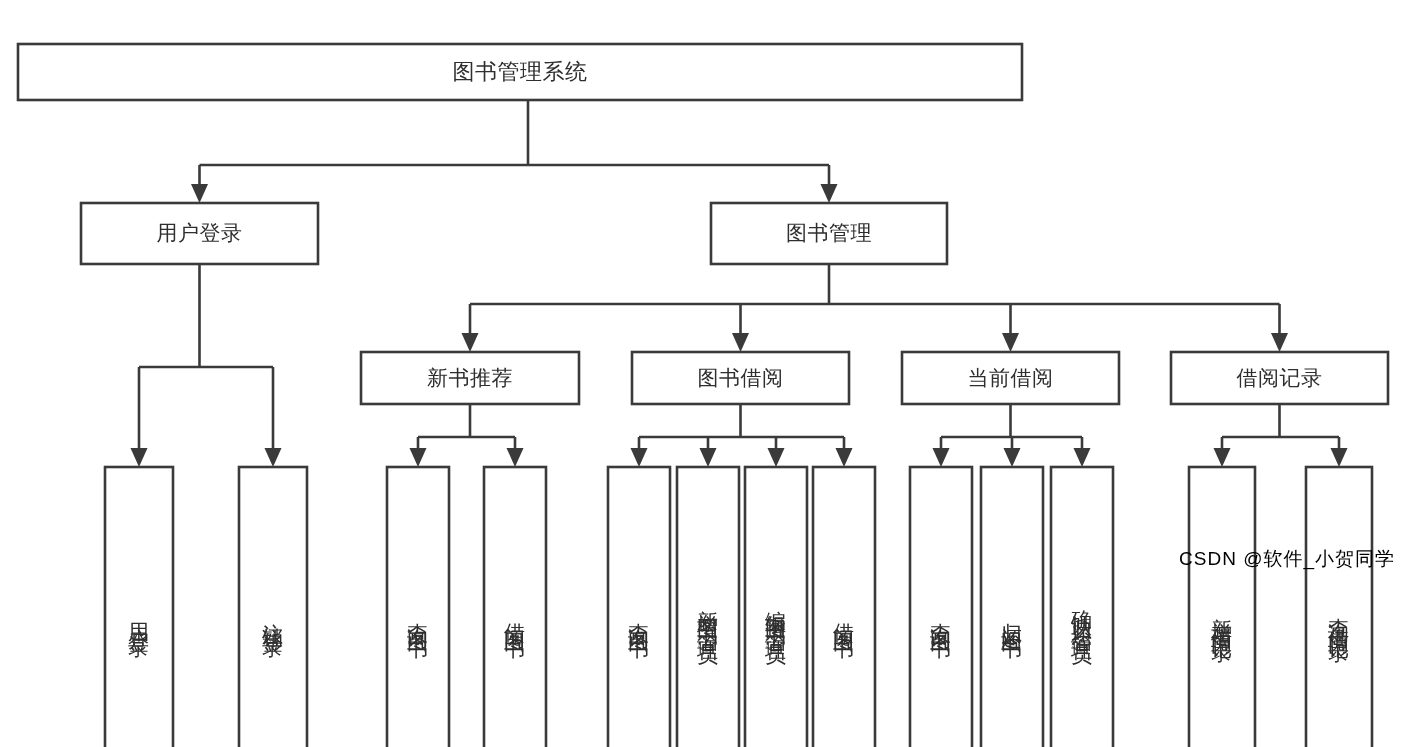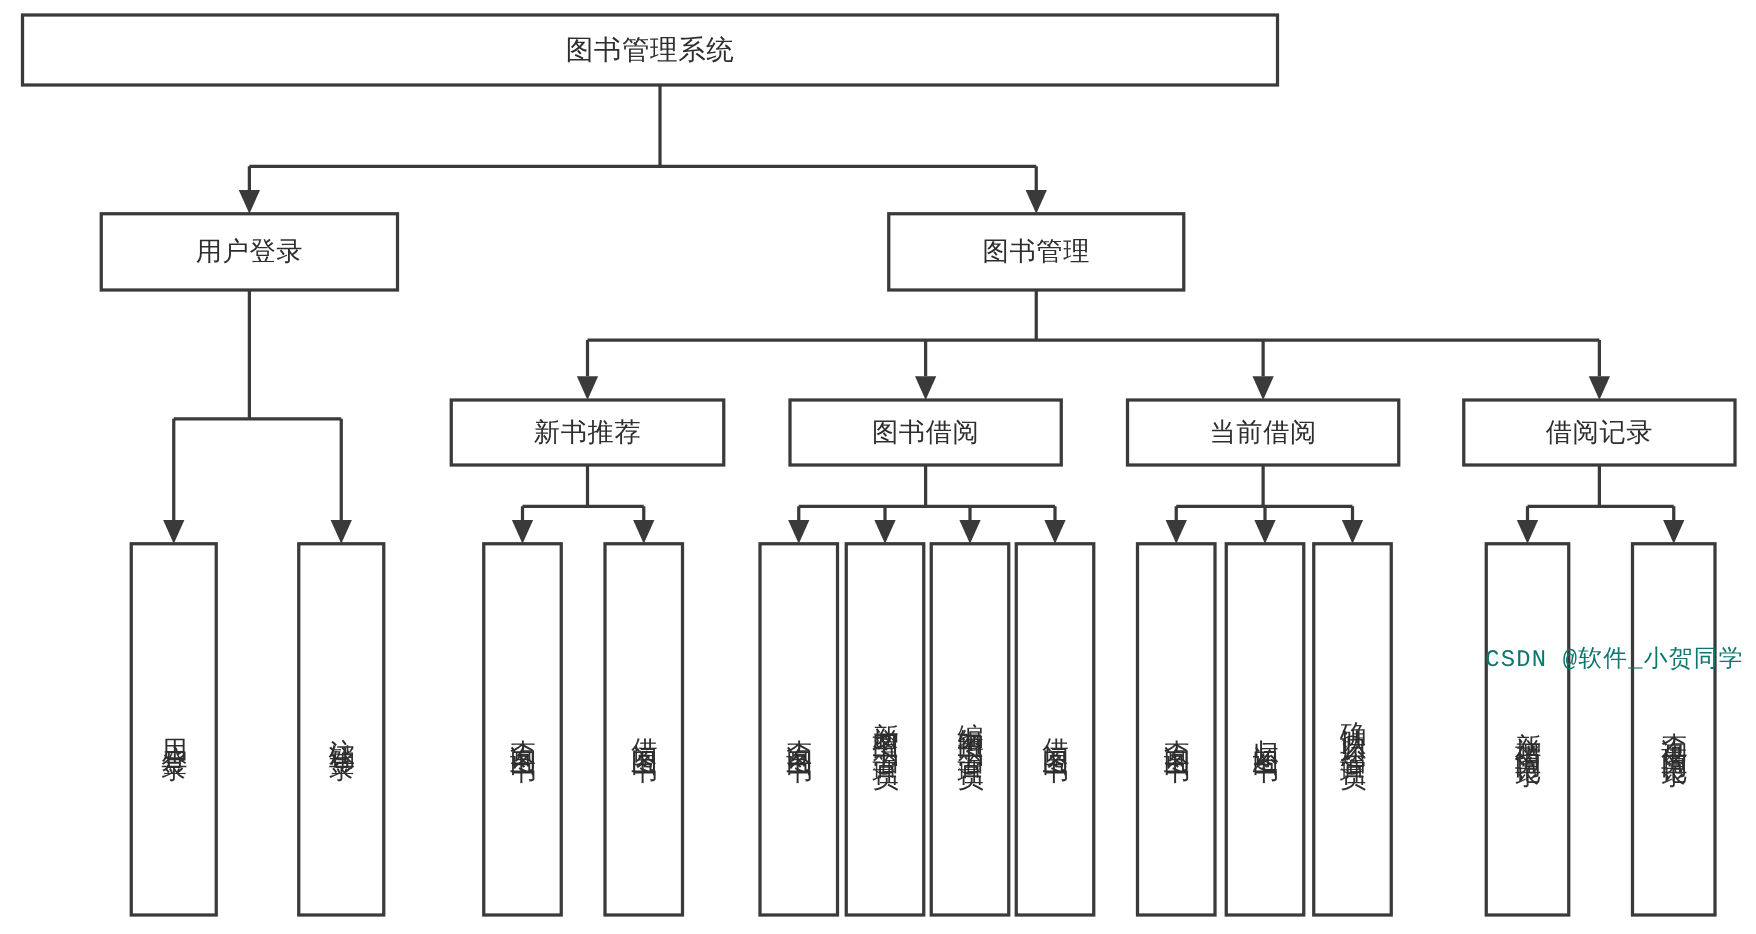--- a/index.html
+++ b/index.html
@@ -11,20 +11,21 @@
     width: 1405px;
     height: 747px;
     font-family: "Liberation Sans", "DejaVu Sans", sans-serif;
     overflow: hidden;
   }
   #diagram-root {
     position: relative;
     width: 1405px;
     height: 546px;
     background: #ffffff;
+    margin-top: 32px;
   }
   svg.diagram-canvas {
     position: absolute;
     top: 0;
     left: 0;
     width: 1405px;
     height: 747px;
     display: block;
   }
   .node-box {
@@ -73,23 +74,23 @@
     color: #2e2e2e;
     line-height: 1.0;
     letter-spacing: 5px;
     white-space: nowrap;
     text-align: center;
   }
   .watermark {
     position: absolute;
     right: 10px;
     bottom: 6px;
-    font-family: Liberation Mono, monospace;
+    font-family: Liberation Sans, sans-serif;
     font-size: 19px;
-    color: #0f766e;
+    color: #000000;
     letter-spacing: 1px;
     white-space: nowrap;
     user-select: none;
   }
 </style>
 </head>
 <body>
 
 <div id="diagram-root">
 

